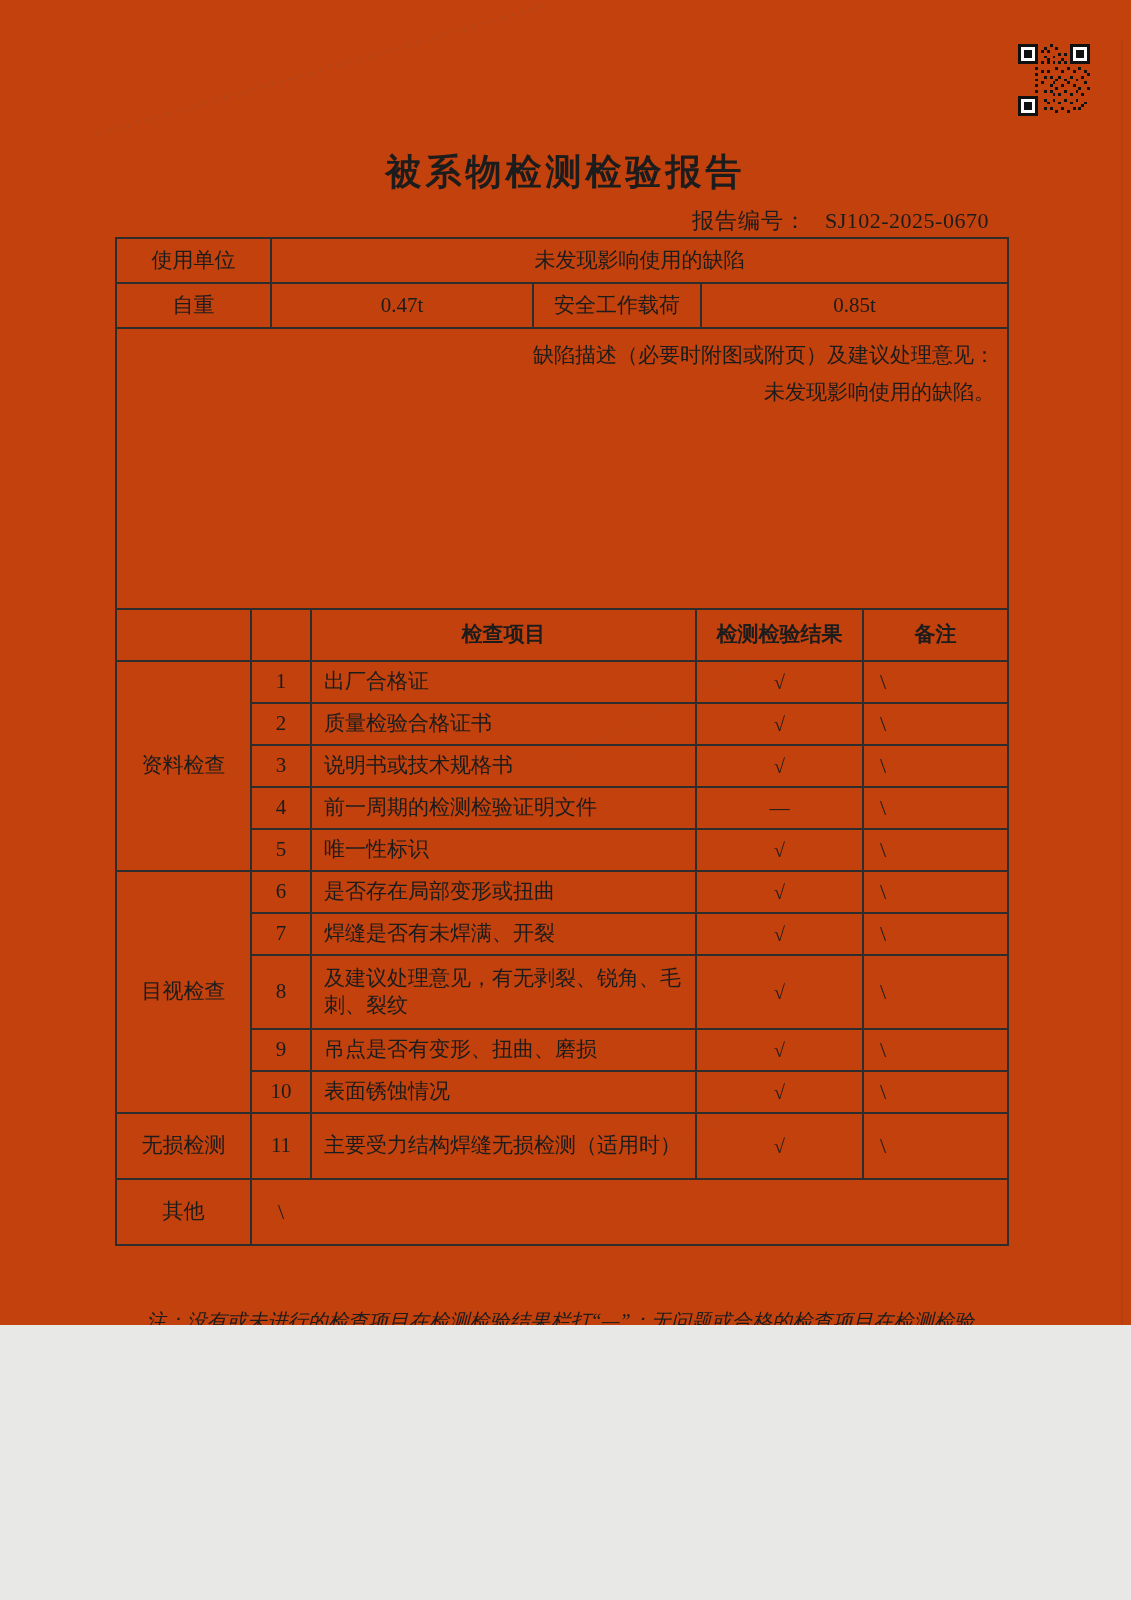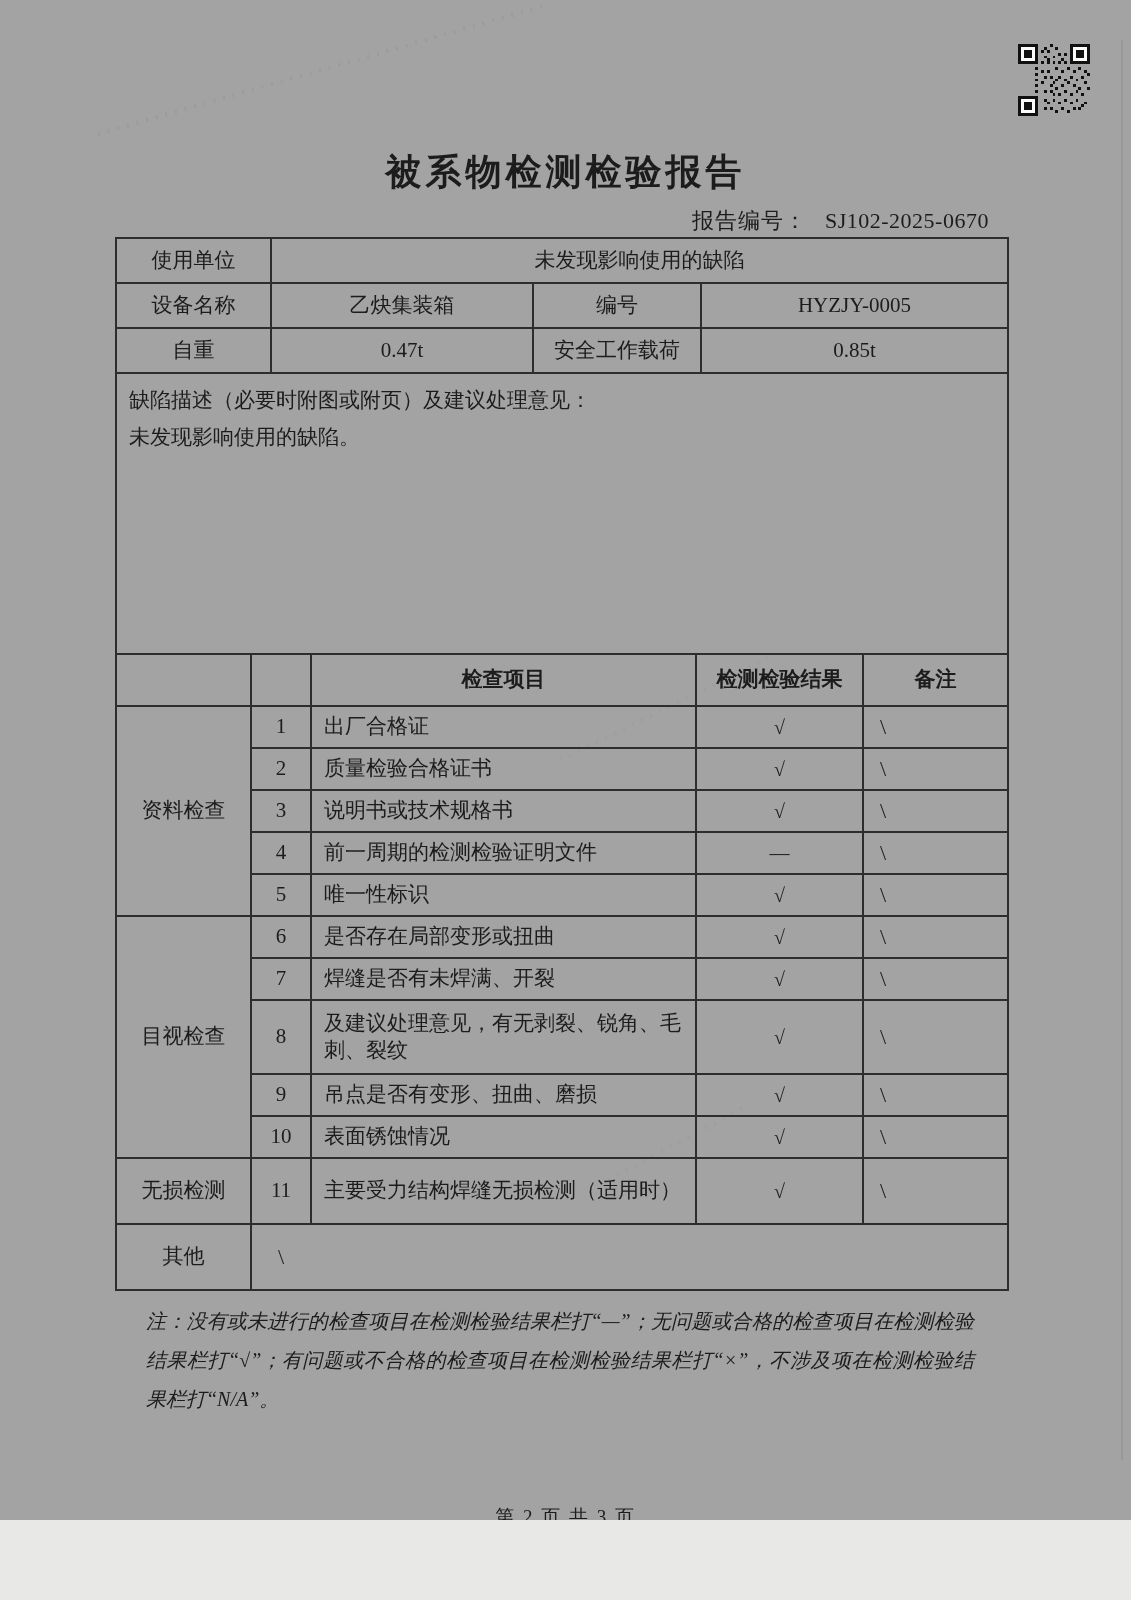--- a/index.html
+++ b/index.html
@@ -1,20 +1,20 @@
 <!DOCTYPE html>
 <html lang="zh"><head>
 <meta charset="utf-8">
 <style>
   html,body { margin:0; padding:0; background:#e8e8e6; }
   .page {
     position:relative;
-    width:1131px; height:1520px;
+    width:1131px; height:1325px;
     margin:0 auto;
-    background:#a3a3a3;
+    background:#c2410c;
     font-family:"Liberation Serif","DejaVu Serif",serif;
     color:#1c1c1c;
     overflow:hidden;
   }
   
   .doc-title {
     position:absolute; top:148px; left:0; width:100%;
     text-align:center;
     font-size:36px; font-weight:700; letter-spacing:4px;
   }
@@ -43,21 +43,21 @@
   table { border-collapse:collapse; table-layout:fixed; width:892px; }
   td {
     border:2px solid #2d2d2d;
     font-size:21px; line-height:1.3;
     padding:2px 6px;
     text-align:center; vertical-align:middle;
     overflow:hidden;
   }
   .info-table td { height:39px; }
   .info-table .defect-cell {
-    height:263px; text-align:left; vertical-align:top;
+    height:263px; text-align:right; vertical-align:top;
     padding:8px 12px; font-size:21px; line-height:1.75;
   }
   .check-table { margin-top:-2px; }
   .check-table td.hd { font-weight:600; height:46px; }
   .check-table td { height:36px; }
   .check-table td.item { text-align:left; padding-left:12px; padding-right:10px; }
   .check-table td.remark { text-align:left; padding-left:16px; font-size:22px; }
   .check-table td.result { font-size:20px; }
   .check-table tr.tall td { height:68px; }
   .check-table tr.med td { height:60px; }
@@ -188,26 +188,20 @@
           <col style="width:262px">
           <col style="width:168px">
           <col style="width:307px">
         </colgroup>
       <tbody>
           <tr>
         <td>使用单位</td>
         <td colspan="3">未发现影响使用的缺陷</td>
       </tr>
       <tr>
-        <td>设备名称</td>
-        <td>乙炔集装箱</td>
-        <td>编号</td>
-        <td>HYZJY-0005</td>
-      </tr>
-      <tr>
         <td>自重</td>
         <td>0.47t</td>
         <td>安全工作载荷</td>
         <td>0.85t</td>
       </tr>
       <tr>
         <td class="defect-cell" colspan="4">
           <div>缺陷描述（必要时附图或附页）及建议处理意见：</div>
           <div>未发现影响使用的缺陷。</div>
         </td>

